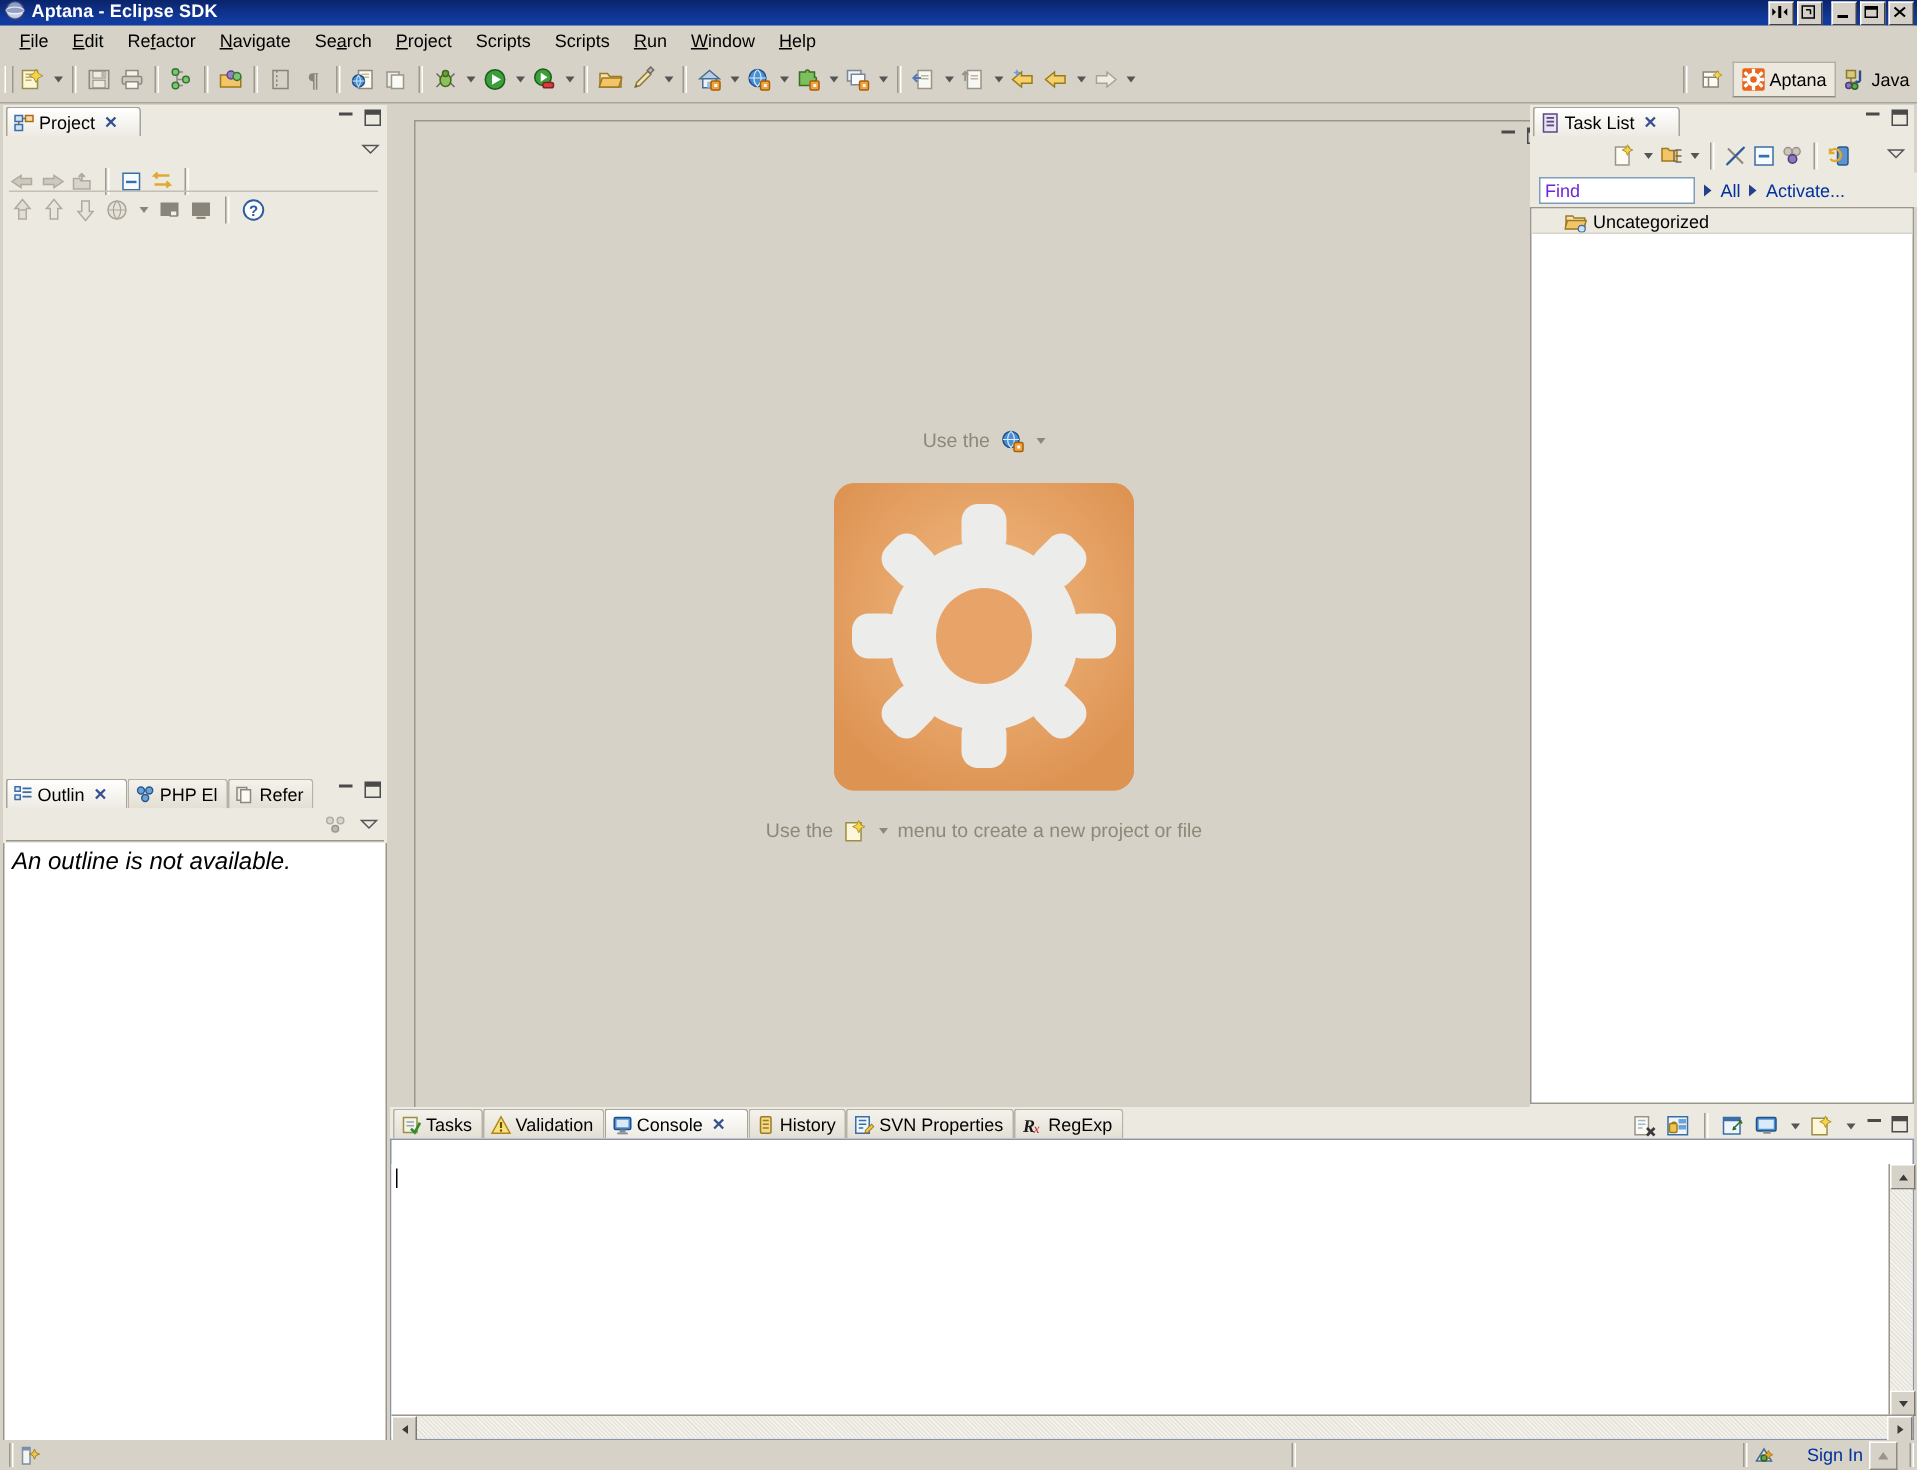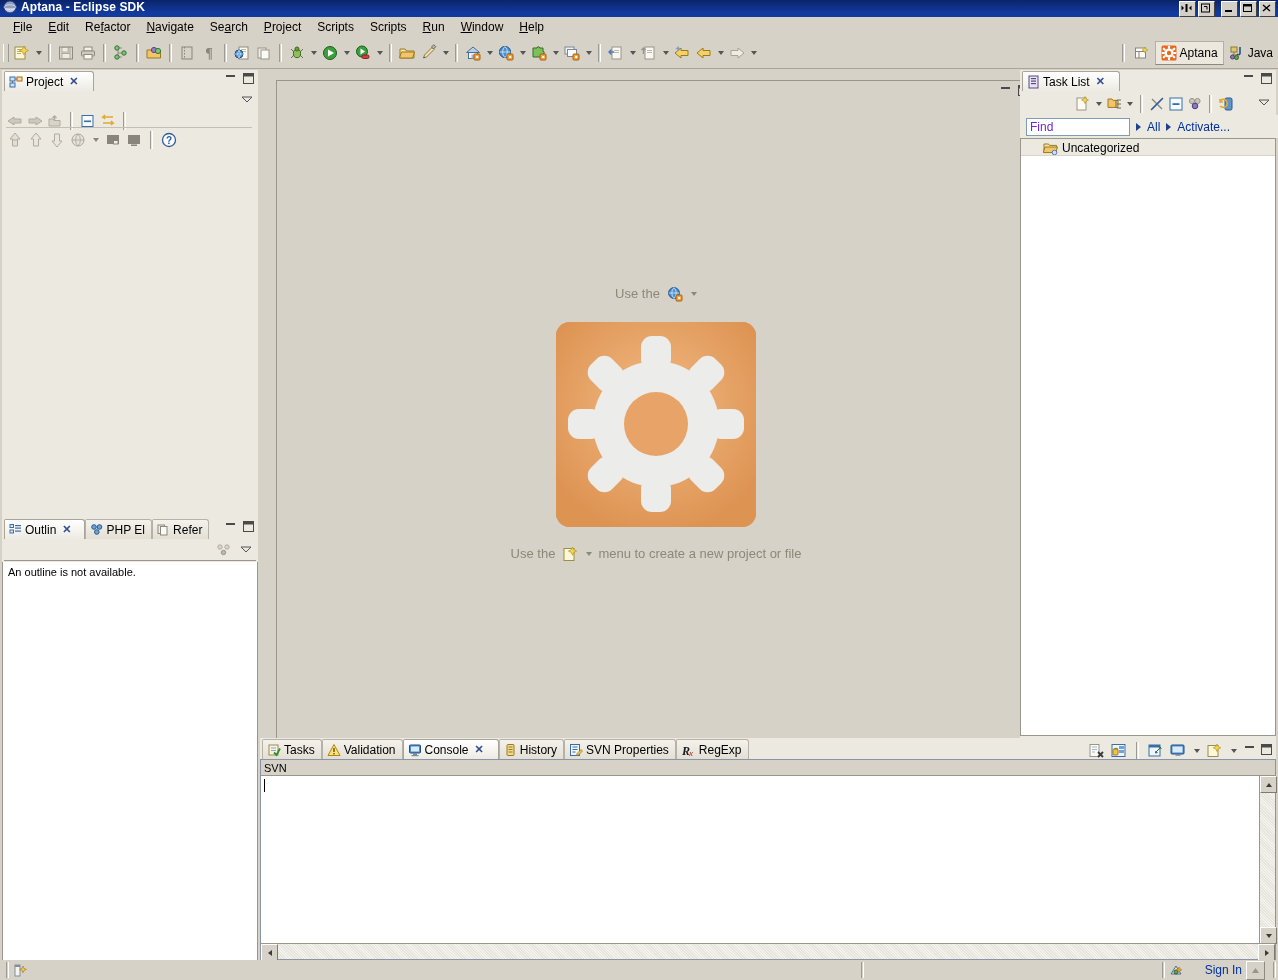--- a/index.html
+++ b/index.html
@@ -646,21 +646,21 @@
         </svg>
       </div>
       <div style="position:absolute;right:5px;top:4px;">
         <svg width="14" height="10" viewBox="0 0 14 10">
             <path d="M2 3 L12 3 L7 8 Z" fill="none" stroke="#555"></path>
           </svg>
       </div>
       <div style="position:absolute;left:2px;top:21px;width:252px;height:1px;background:#9b968c;"></div>
     </div>
     <div class="view-body" style="top:44px;height:398px;border-top:none;">
-      <div style="padding:4px 5px;font-size:11px;color:#000;">An outline is not available.</div>
+      <div style="padding:4px 5px;font-size:16px;color:#000;font-style:italic;">An outline is not available.</div>
     </div>
   </div>
 
   <div class="editor-area" style="left:260px;top:80px;width:758px;height:664px;margin-left:16px;">
     <div class="editor-head">
       <div class="view-ctl" style="top:3px;right:5px;">
         <span>
           <svg width="13" height="13" viewBox="0 0 13 13">
               <rect x="2" y="3" width="9" height="2" fill="#4a4a4a"></rect>
             </svg>
@@ -952,21 +952,20 @@
         <span>
           <svg width="13" height="13" viewBox="0 0 13 13">
               <rect x="1.5" y="1.5" width="10" height="10" fill="none" stroke="#4a4a4a"></rect>
               <rect x="1.5" y="1.5" width="10" height="3" fill="#4a4a4a"></rect>
             </svg>
         </span>
       </div>
     </div>
 
     <div style="position:absolute;left:0;top:21px;width:1016px;height:201px;border:1px solid #8b93a8;background:#fff;box-sizing:border-box;">
-      <div class="console-label">SVN</div>
       <div class="console-text" style="position:absolute;left:0;top:16px;right:15px;bottom:15px;">
         <span class="caretline"></span>
       </div>
       <div class="sb-v" style="position:absolute;right:0;top:16px;bottom:15px;width:15px;">
         <div class="sb-btn">
           <svg width="8" height="8" viewBox="0 0 8 8">
               <path d="M4 2 L7 6 L1 6 Z" fill="#3a3a3a"></path>
             </svg>
         </div>
         <div class="sb-track"></div>

